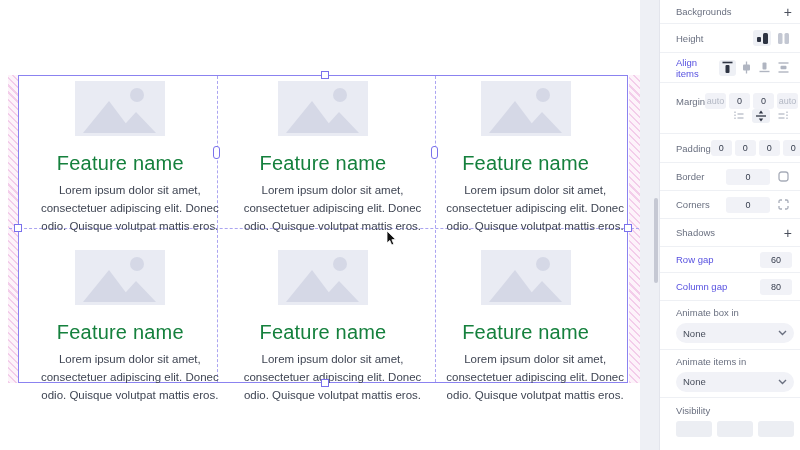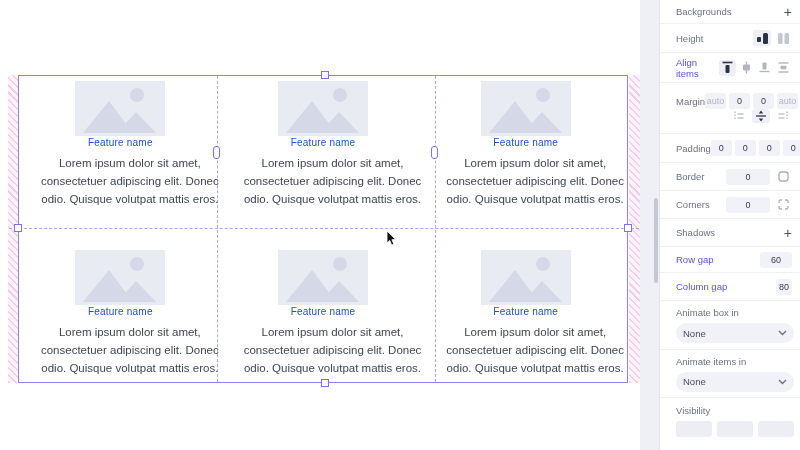--- a/index.html
+++ b/index.html
@@ -23,21 +23,21 @@
   #grid {
     position:absolute; inset:0; display:grid;
     grid-template-columns:repeat(3,1fr); grid-template-rows:152px 155px;
   }
   .guide-v { position:absolute; top:0; bottom:0; width:0; border-left:1px dashed #aba4f1; }
   .guide-h { position:absolute; left:-10px; right:-12px; height:0; border-top:1px dashed #aba4f1; }
   .cell { display:flex; flex-direction:column; align-items:center; }
   .cell.r1 { padding-top:5px; }
   .cell.r2 { padding-top:22px; }
   .ph { width:90px; height:55px; }
-  .card-title { margin-top:1px; font-size:10px; font-weight:500; color:#1d4ed8; letter-spacing:.2px; }
+  .card-title { margin-top:16px; font-size:20px; font-weight:500; color:#15803d; letter-spacing:.2px; }
   .card-body {
     margin-top:7px; width:182px; text-align:center;
     font-size:11.5px; line-height:1.55; color:#3f4553;margin-left:19px;
   }
   
   .handle {
     position:absolute; width:8px; height:8px; background:#fff;
     border:1.5px solid #7a71ec; z-index:5;
   }
   .gap-handle {
@@ -328,21 +328,21 @@
       <span class="spring plus">+</span>
     </div>
 
     <div class="row" style="height:26px">
       <span class="lbl accent">Row gap</span>
       <span class="spring chip" style="width:32px">60</span>
     </div>
 
     <div class="row" style="height:28px">
       <span class="lbl accent">Column gap</span>
-      <span class="spring chip" style="width:16px">80</span>
+      <span class="spring chip" style="width:32px">80</span>
     </div>
 
     <div class="row" style="height:49px; flex-direction:column; align-items:flex-start; justify-content:center; gap:5px">
       <span class="lbl">Animate box in</span>
       <span class="dd">
         <span class="val">None</span>
         <span class="spring">
           <svg width="9" height="6" viewBox="0 0 9 6">
               <path d="M1 1 L4.5 4.5 L8 1" fill="none" stroke="#6a7080" stroke-width="1.4"></path>
             </svg>

